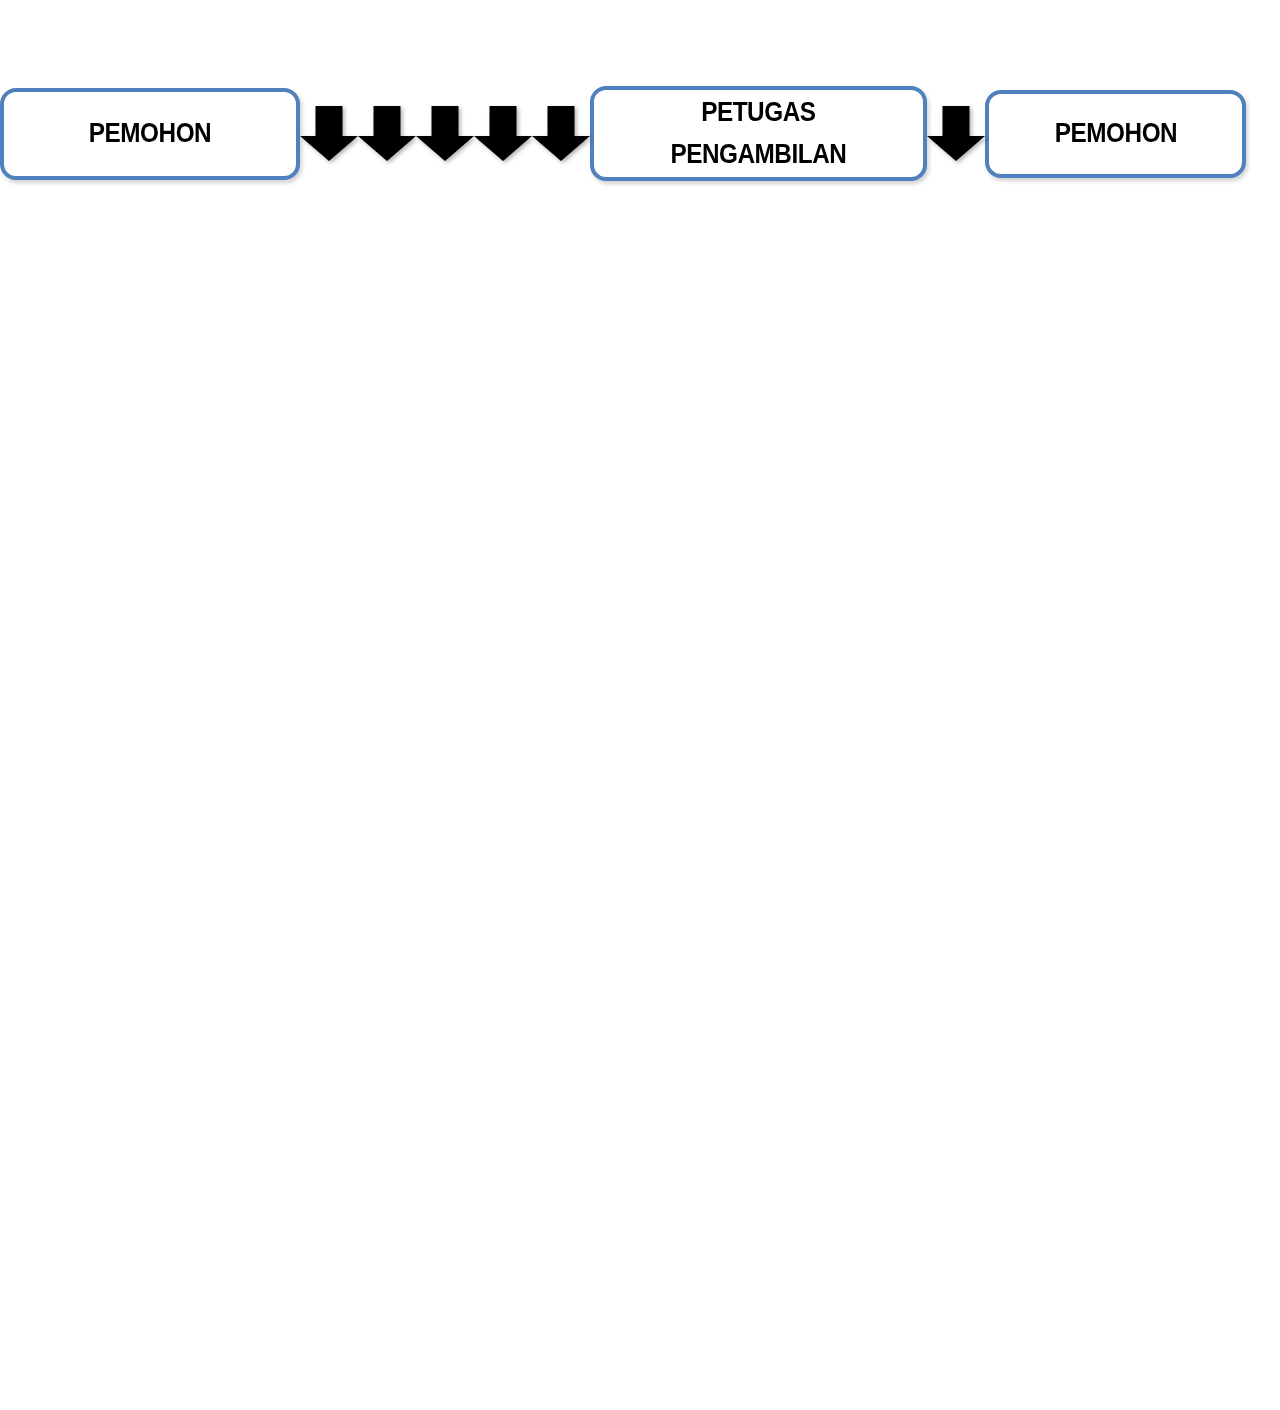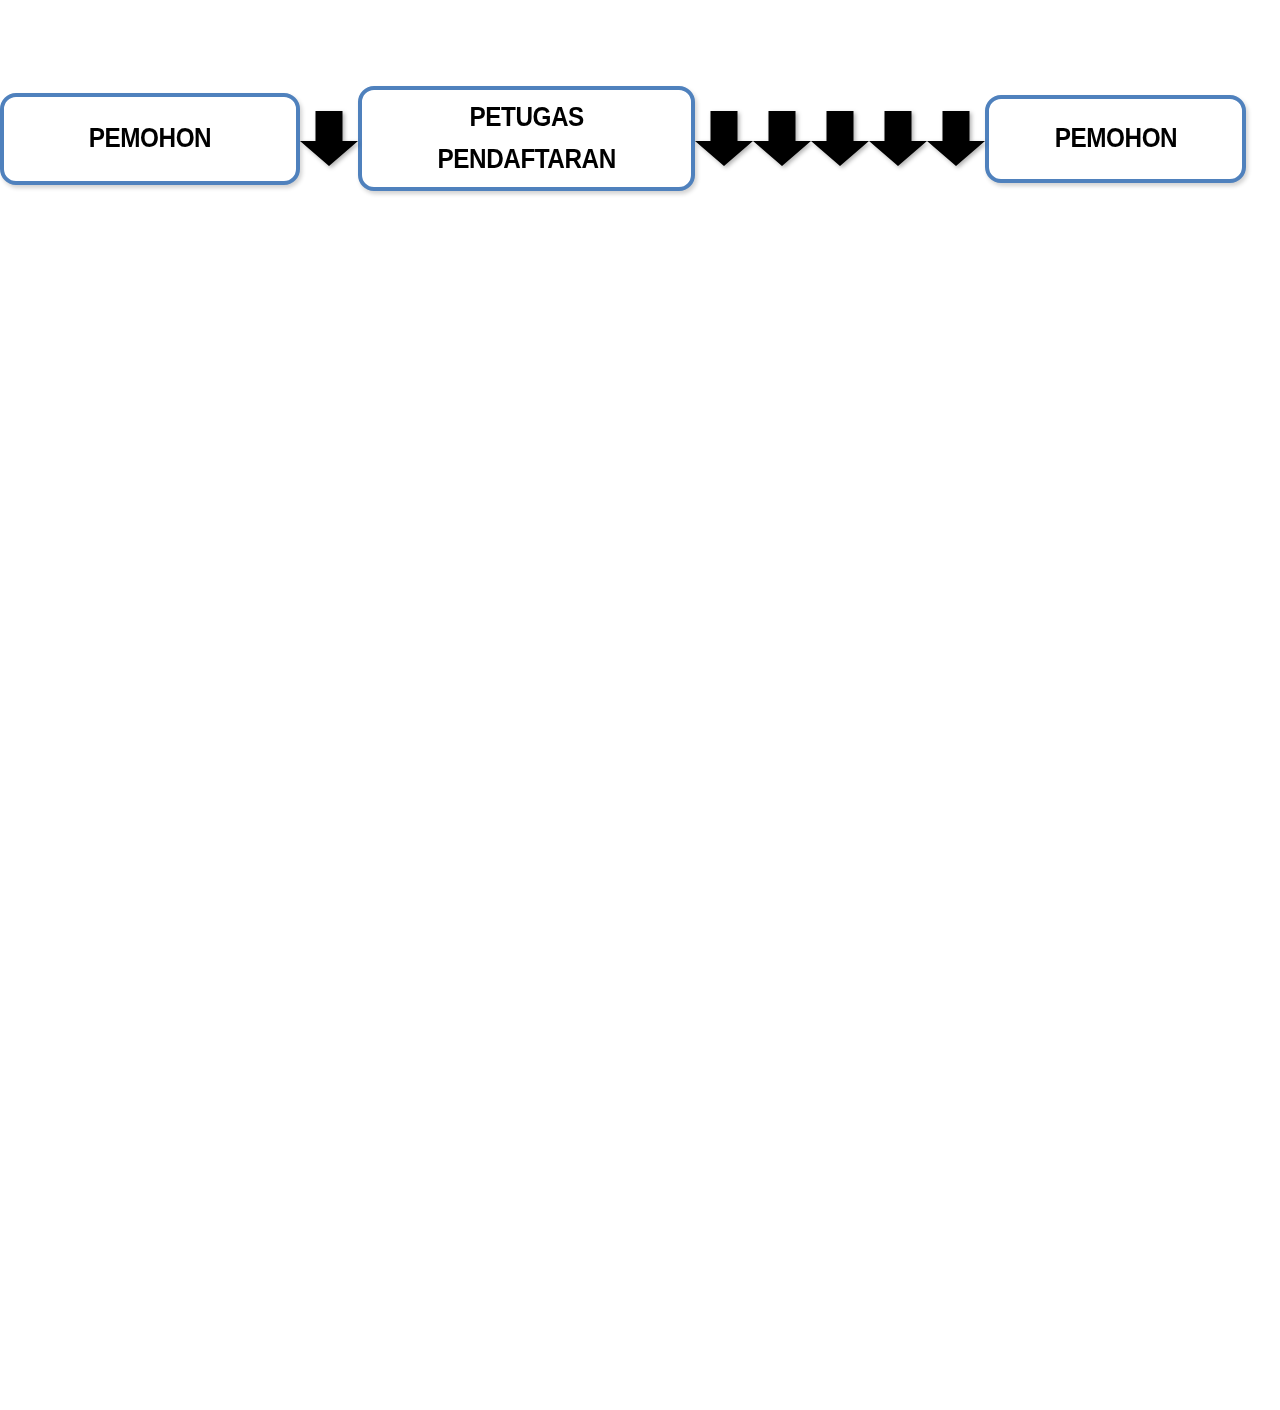--- a/index.html
+++ b/index.html
@@ -68,43 +68,43 @@
   <div class="column">
 
     <div class="node n1">
       <span class="label">PEMOHON</span>
     </div>
 
     <svg class="arrow" width="58" height="55" viewBox="0 0 58 55">
       <path d="M15.5 0 H42.5 V30 H58 L29 55 L0 30 H15.5 Z" fill="currentColor"></path>
     </svg>
 
-    <div class="node n2">
-      <span class="label">PETUGAS PENDAFTARAN</span>
-    </div>
 
     <svg class="arrow" width="58" height="55" viewBox="0 0 58 55">
       <path d="M15.5 0 H42.5 V30 H58 L29 55 L0 30 H15.5 Z" fill="currentColor"></path>
     </svg>
 
 
     <svg class="arrow" width="58" height="55" viewBox="0 0 58 55">
       <path d="M15.5 0 H42.5 V30 H58 L29 55 L0 30 H15.5 Z" fill="currentColor"></path>
     </svg>
 
 
     <svg class="arrow" width="58" height="55" viewBox="0 0 58 55">
       <path d="M15.5 0 H42.5 V30 H58 L29 55 L0 30 H15.5 Z" fill="currentColor"></path>
     </svg>
 
 
     <svg class="arrow" width="58" height="55" viewBox="0 0 58 55">
       <path d="M15.5 0 H42.5 V30 H58 L29 55 L0 30 H15.5 Z" fill="currentColor"></path>
     </svg>
 
+    <div class="node n6">
+      <span class="label">PETUGAS PENGAMBILAN</span>
+    </div>
 
     <svg class="arrow" width="58" height="55" viewBox="0 0 58 55">
       <path d="M15.5 0 H42.5 V30 H58 L29 55 L0 30 H15.5 Z" fill="currentColor"></path>
     </svg>
 
     <div class="node n7">
       <span class="label">PEMOHON</span>
     </div>
 
   </div>

